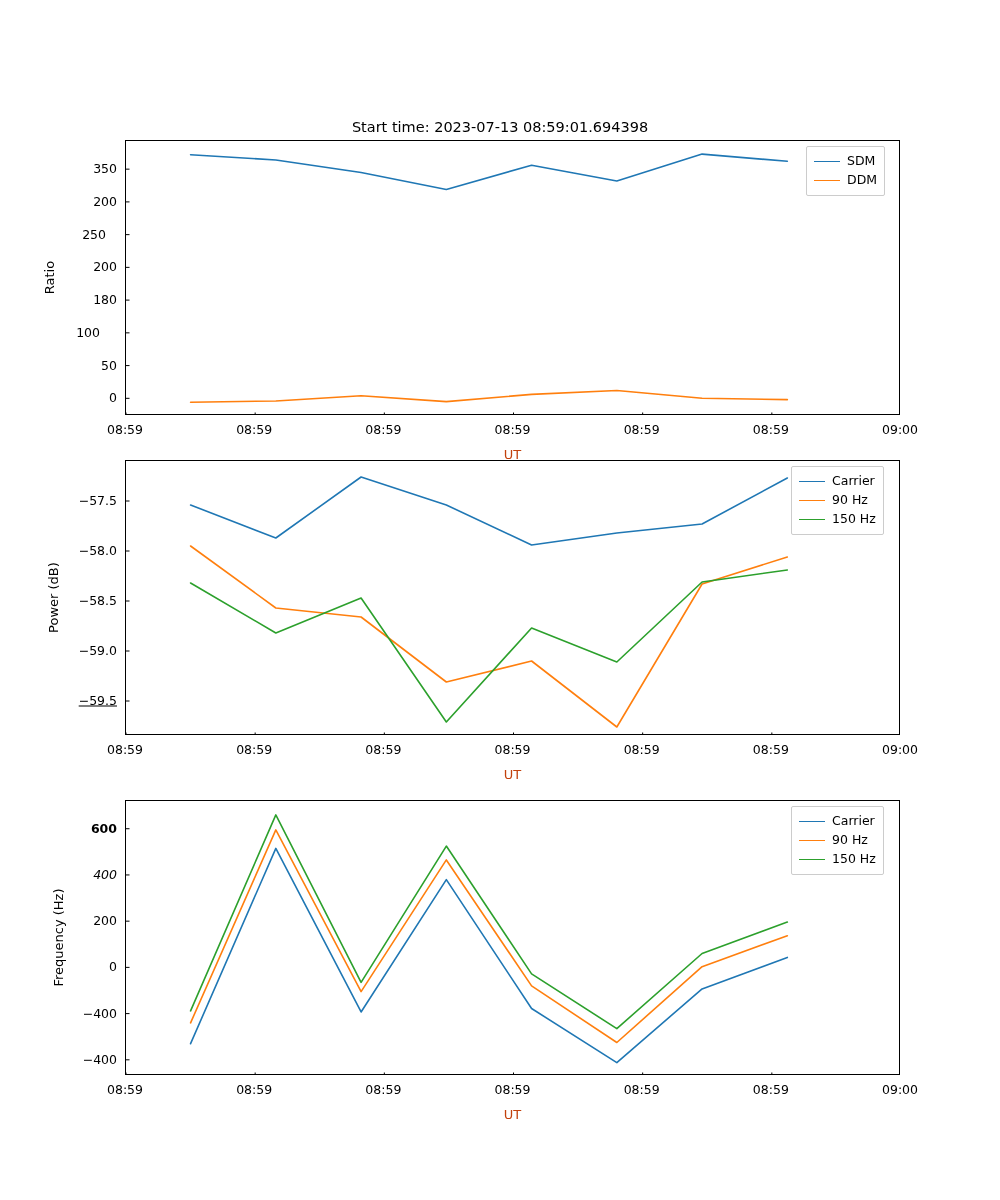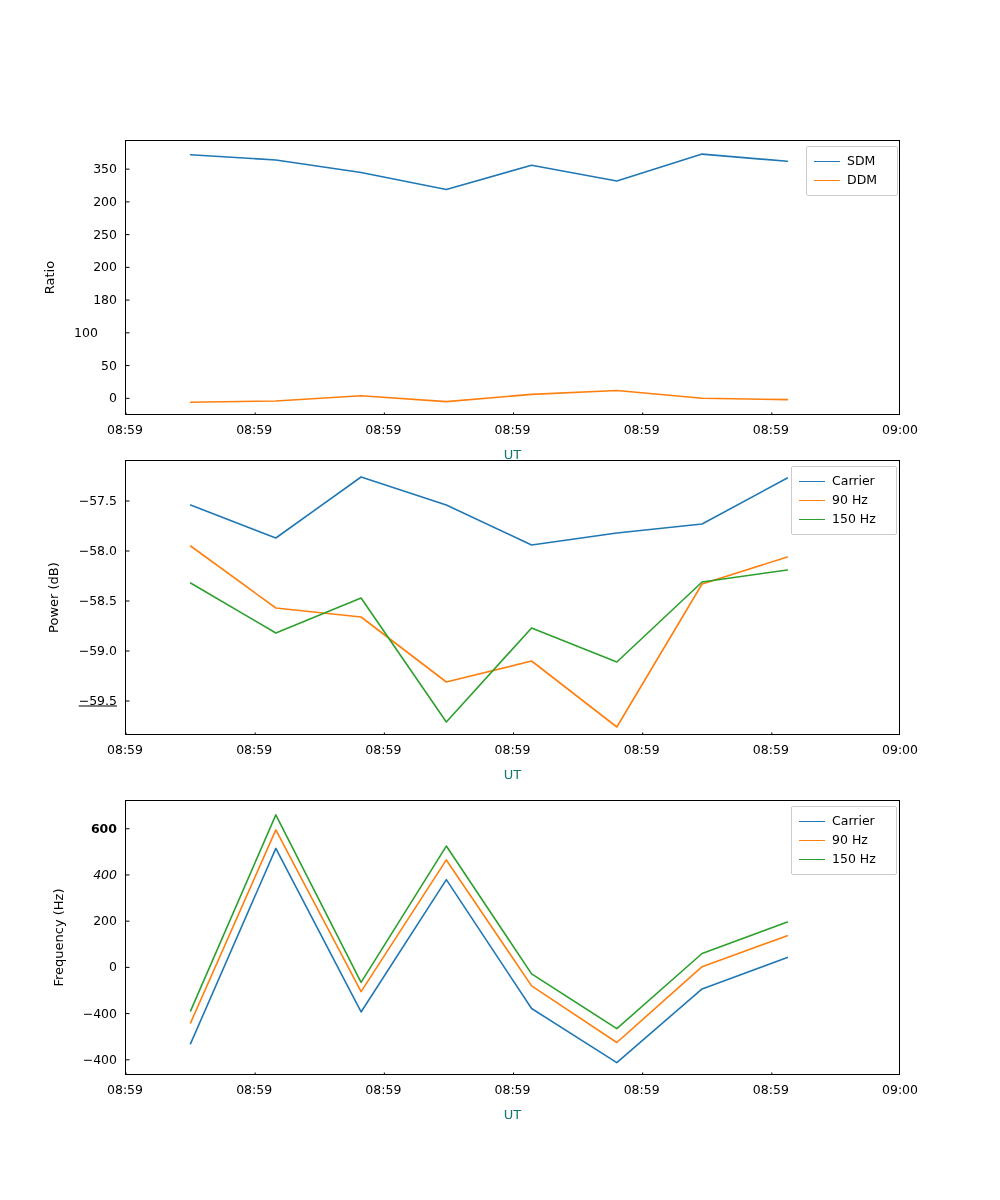--- a/index.html
+++ b/index.html
@@ -29,21 +29,21 @@
     background: #ffffff;
     overflow: hidden;
   }
   .axes svg {
     display: block;
   }
   .axis-title {
     position: absolute;
     font-size: 13px;
     text-align: center;
-    color: #0f766e;
+    color: #c2410c;
   }
   .ylabel {
     position: absolute;
     font-size: 13px;
     transform-origin: 50% 50%;
     white-space: nowrap;
     color: #000000;
   }
   .plot-title {
     position: absolute;
@@ -66,21 +66,21 @@
     text-align: right;
     color: #000000;
     transform: translateY(-50%);
     white-space: nowrap;
   }
   .legend {
     position: absolute;
     border: 1px solid #cccccc;
     background: rgba(255,255,255,0.85);
     border-radius: 2px;
-    padding: 5px 20px 5px 7px;
+    padding: 5px 7px 5px 7px;
     font-size: 12.5px;
     line-height: 1.0;
   }
   .legend-row {
     display: flex;
     align-items: center;
     height: 19px;
   }
   .legend-swatch {
     width: 26px;
@@ -94,20 +94,21 @@
     color: #000000;
   }
 </style>
 </head>
 <body>
 
 <div class="figure">
 
   <div class="panel" style="left:0; top:0; width:1000px; height:440px;">
 
+    <div class="plot-title" style="left:0; top:119px;">Start time: 2023-07-13 08:59:01.694398</div>
 
     <div class="axes" id="ax1" style="left:125px; top:140px; width:775px; height:275px;">
       <svg id="svg1" width="775" height="275" viewBox="0 0 775 275">
           <line x1="0" x2="0" y1="275" y2="271.5" stroke="#000" stroke-width="1"></line>
           <line x1="129.16666666666666" x2="129.16666666666666" y1="275" y2="271.5" stroke="#000" stroke-width="1"></line>
           <line x1="258.3333333333333" x2="258.3333333333333" y1="275" y2="271.5" stroke="#000" stroke-width="1"></line>
           <line x1="387.5" x2="387.5" y1="275" y2="271.5" stroke="#000" stroke-width="1"></line>
           <line x1="516.6666666666666" x2="516.6666666666666" y1="275" y2="271.5" stroke="#000" stroke-width="1"></line>
           <line x1="645.8333333333334" x2="645.8333333333334" y1="275" y2="271.5" stroke="#000" stroke-width="1"></line>
           <line x1="775" x2="775" y1="275" y2="271.5" stroke="#000" stroke-width="1"></line>
@@ -131,24 +132,24 @@
     <div id="ticks1">
         <div class="tick-label-x" style="left: 125px; top: 422px;">08:59</div>
         <div class="tick-label-x" style="left: 254.167px; top: 422px;">08:59</div>
         <div class="tick-label-x" style="left: 383.333px; top: 422px;">08:59</div>
         <div class="tick-label-x" style="left: 512.5px; top: 422px;">08:59</div>
         <div class="tick-label-x" style="left: 641.667px; top: 422px;">08:59</div>
         <div class="tick-label-x" style="left: 770.833px; top: 422px;">08:59</div>
         <div class="tick-label-x" style="left: 900px; top: 422px;">09:00</div>
         <div class="tick-label-y" style="left: 55px; width: 62px; top: 397.321px;">0</div>
         <div class="tick-label-y" style="left: 55px; width: 62px; top: 364.583px;">50</div>
-        <div class="tick-label-y" style="left: 55px; width: 62px; top: 331.845px; text-align: center;">100</div>
+        <div class="tick-label-y" style="left: 38px; width: 62px; top: 331.845px;">100</div>
         <div class="tick-label-y" style="left: 55px; width: 62px; top: 299.107px;">180</div>
         <div class="tick-label-y" style="left: 55px; width: 62px; top: 266.369px;">200</div>
-        <div class="tick-label-y" style="left: 55px; width: 62px; top: 233.631px;">250</div>
+        <div class="tick-label-y" style="left: 44px; width: 62px; top: 233.631px;">250</div>
         <div class="tick-label-y" style="left: 55px; width: 62px; top: 200.893px;">200</div>
         <div class="tick-label-y" style="left: 55px; width: 62px; top: 168.155px;">350</div>
       </div>
 
     <div class="legend" style="left:806px; top:146px;">
       <div class="legend-row">
         <span class="legend-swatch" style="border-top-color:#1f77b4;"></span>
         <span class="legend-text">SDM</span>
       </div>
       <div class="legend-row">

